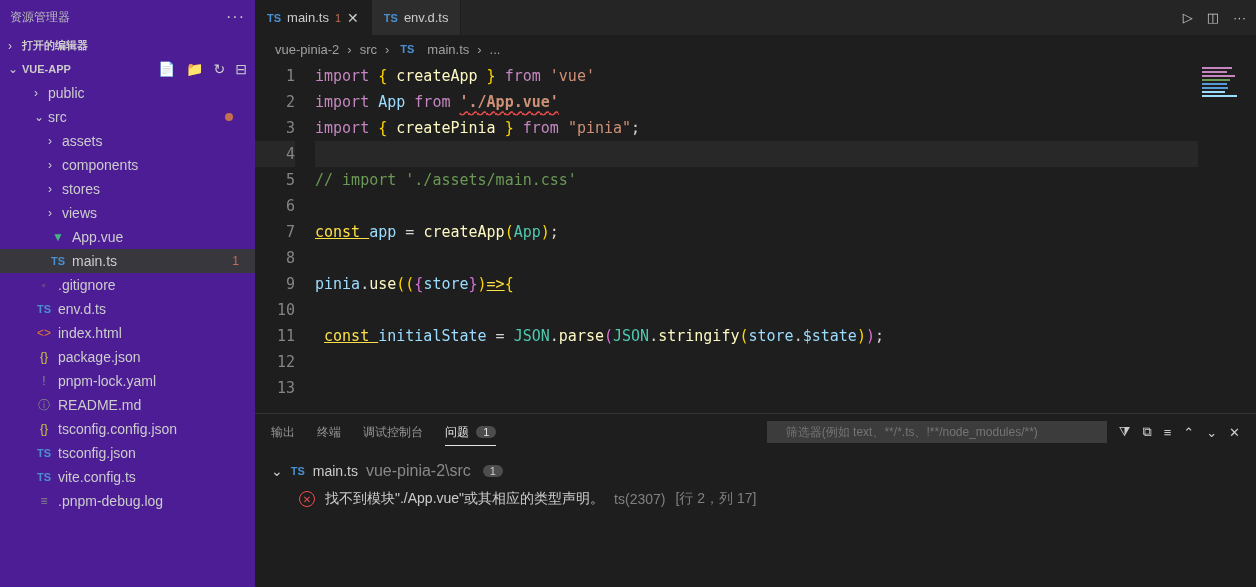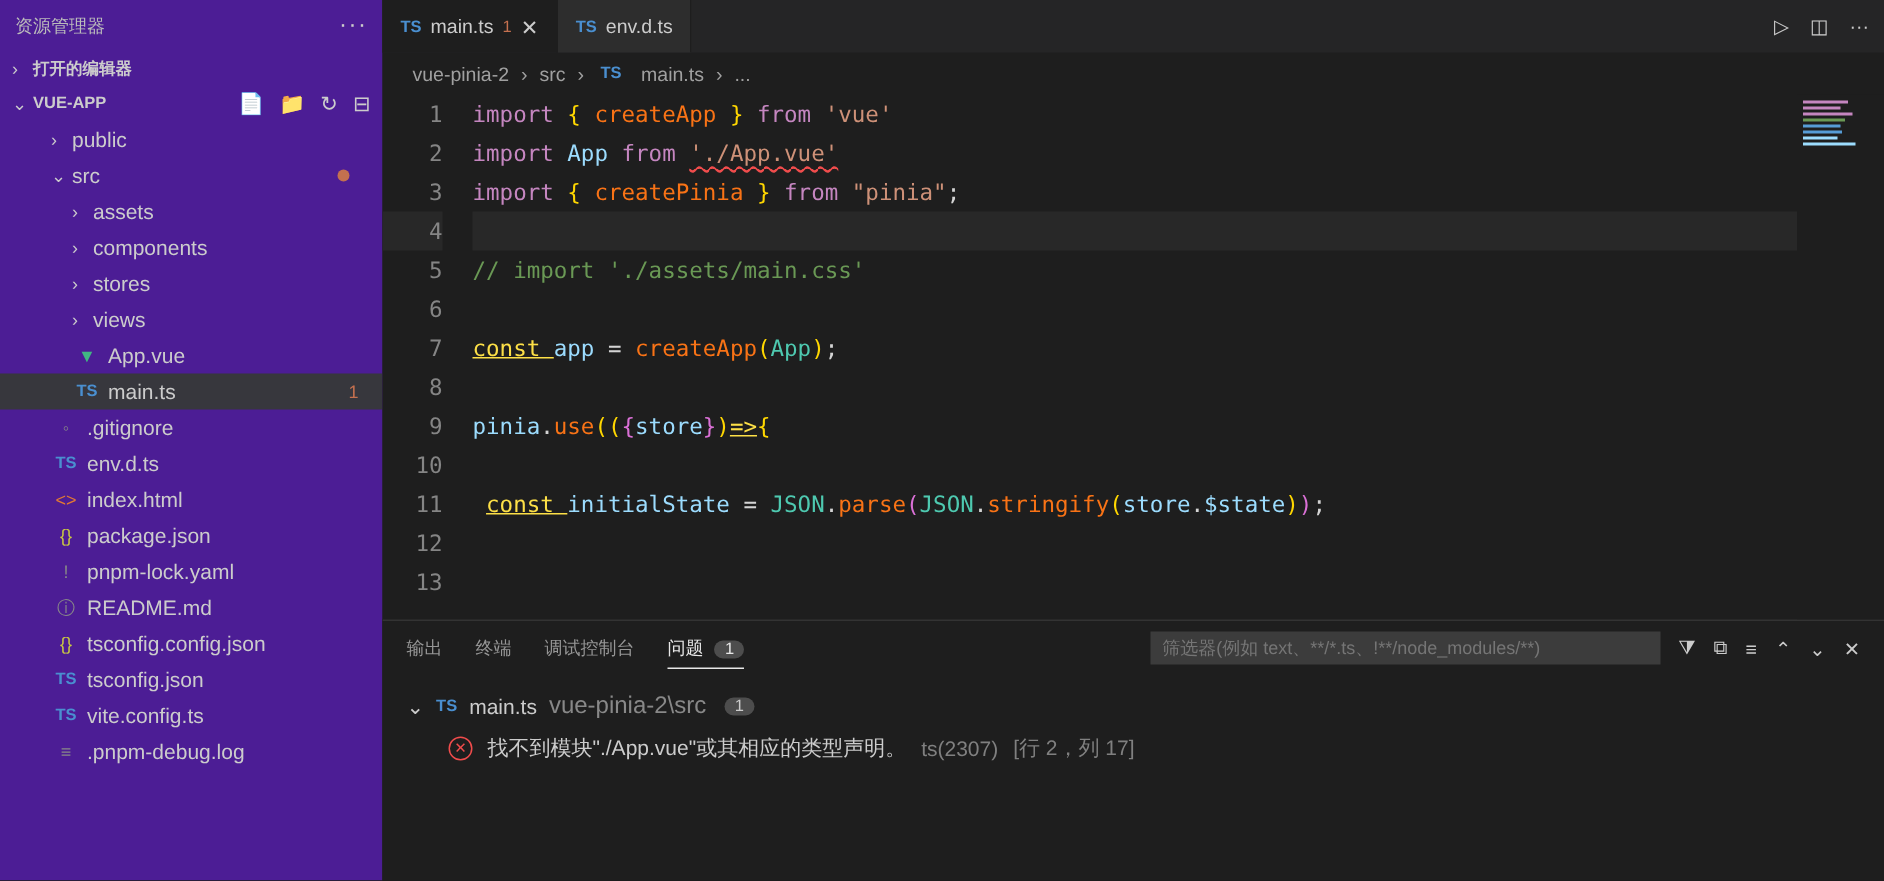--- a/index.html
+++ b/index.html
@@ -149,27 +149,27 @@
       font-size: 15px;
       line-height: 26px;
     }
     .code-line { height: 26px; white-space: pre; }
     .line-num { height: 26px; line-height: 26px; }
     .line-active { background: #282828; }
     .k-import { color: #c586c0; }
     .k-const { color: #fde047; text-decoration: underline; }
     .k-brace { color: #ffd700; }
     .k-brace2 { color: #da70d6; }
-    .k-func { color: #f97316; margin-top: 24px; }
+    .k-func { color: #fef9c3; margin-top: 24px; }
     .k-class { color: #4ec9b0; }
     .k-var { color: #9cdcfe; }
     .k-str { color: #ce9178; }
     .k-comment { color: #6a9955; }
     .k-text { color: #d4d4d4; }
-    .underline-err { text-decoration: wavy underline #f14c4c; text-underline-offset: 3px; }
+    .underline-err { text-decoration: wavy underline #f14c4c; text-underline-offset: 3px; font-weight: bold; }
     .panel {
       height: 174px;
       background: #1e1e1e;
       border-top: 1px solid #333;
       display: flex;
       flex-direction: column;
     }
     .panel-tabs {
       display: flex;
       padding: 4px 16px;
@@ -196,21 +196,21 @@
     .panel-right {
       margin-left: auto;
       display: flex;
       gap: 12px;
       align-items: center;
     }
     .filter-input {
       background: #3c3c3c;
       border: none;
       color: #e5e5e5;
-      padding: 4px 8px;
+      padding: 4px 19px;
       width: 340px;
       font-size: 12px;
     }
     .panel-body { padding: 8px 16px; font-size: 14px; }
     .problem-file {
       display: flex;
       align-items: center;
       gap: 8px;
       padding: 4px 0;
     }

